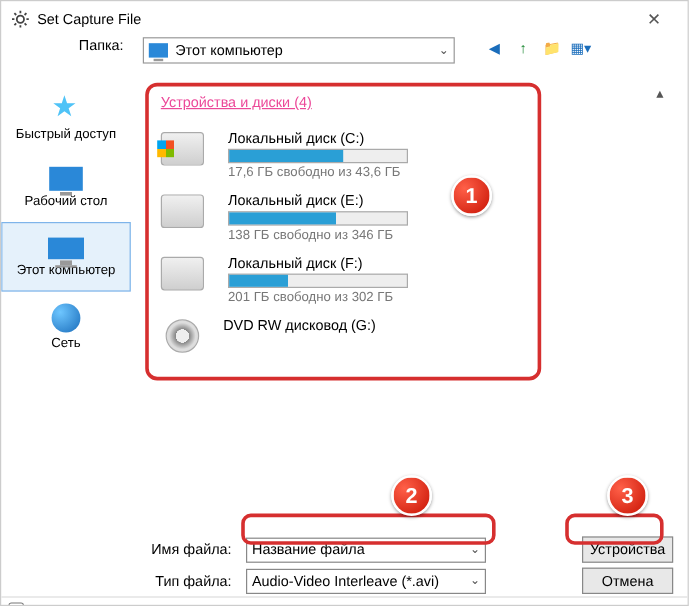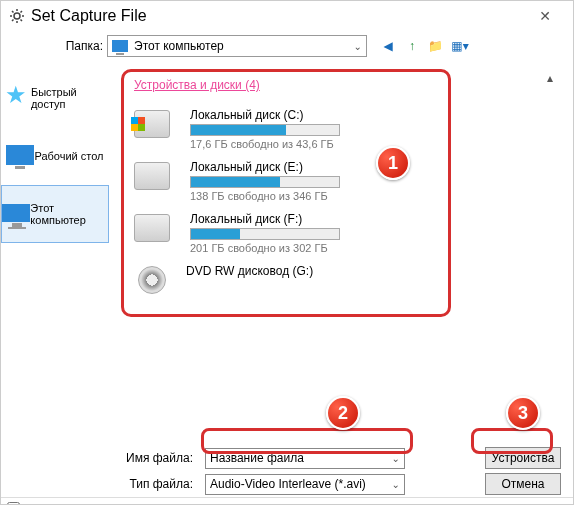--- a/index.html
+++ b/index.html
@@ -1,34 +1,34 @@
 <!DOCTYPE html>
 <html><head>
 <meta charset="utf-8">
 <style>
 * { box-sizing: border-box; margin: 0; padding: 0; font-family: 'Segoe UI', Tahoma, sans-serif; }
 body { width: 574px; height: 505px; background: #fff; border: 1px solid #ccc; font-size: 12px; position: relative; }
 
 .titlebar { height: 30px; display: flex; align-items: center; padding: 0 8px; }
 .titlebar .gear { width: 16px; height: 16px; margin-right: 6px; }
-.titlebar .title { flex: 1; font-size: 16px; }
+.titlebar .title { flex: 1; font-size: 12px; }
 .titlebar .close { width: 40px; text-align: center; font-size: 14px; color: #555; cursor: pointer; }
 
-.toolbar { height: 30px; display: flex; align-items: center; padding: 0 12px; gap: 4px; }
+.toolbar { height: 30px; display: flex; padding: 0 12px; gap: 16px; }
 .toolbar .label { width: 90px; text-align: right; font-size: 12px; }
 .toolbar .folder-select { flex: 1; height: 22px; border: 1px solid #999; display: flex; align-items: center; padding: 0 4px; background: #fff; max-width: 260px; }
 .toolbar .folder-select .pc-icon-sm { width: 16px; height: 12px; background: #2a88d8; margin-right: 6px; position: relative; }
 .toolbar .folder-select .pc-icon-sm::after { content:''; position:absolute; bottom:-3px; left:4px; width:8px; height:2px; background:#999; }
 .toolbar .folder-select .chev { margin-left: auto; font-size: 10px; color: #555; }
 .toolbar .navicons { display: flex; gap: 6px; margin-left: 8px; }
 .toolbar .navicons span { width: 18px; height: 18px; display: inline-flex; align-items: center; justify-content: center; font-size: 12px; }
 
 .body { display: flex; height: 380px; }
 .sidebar { width: 108px; padding: 8px 0; }
-.sidebar .item { height: 58px; display: flex; flex-direction: row; align-items: center; justify-content: center; font-size: 11px; cursor: pointer; }
+.sidebar .item { height: 58px; display: flex; flex-direction: column; align-items: center; justify-content: center; font-size: 11px; cursor: pointer; }
 .sidebar .item.sel { background: #e5f1fb; border: 1px solid #7eb4ea; }
 .sidebar .ico { width: 32px; height: 24px; margin-bottom: 3px; position: relative; }
 .ico.star { background: none; }
 .ico.star::before { content:'★'; color:#4fc3f7; font-size: 24px; position:absolute; left:4px; top:-4px; }
 .ico.desk { background:#2a88d8; width:28px; height:20px; }
 .ico.desk::after { content:''; position:absolute; bottom:-4px; left:9px; width:10px; height:3px; background:#999; }
 .ico.lib { background:#ffb74d; width:26px; height:20px; border-radius:2px 2px 0 0; }
 .ico.lib::before { content:''; position:absolute; top:-4px; left:0; width:12px; height:4px; background:#ffb74d; border-radius:2px 2px 0 0; }
 .ico.pc { background:#2a88d8; width:30px; height:18px; }
 .ico.pc::after { content:''; position:absolute; bottom:-5px; left:10px; width:10px; height:4px; background:#999; }
@@ -103,20 +103,24 @@
         <span>Быстрый доступ</span>
       </div>
     <div class="item">
         <span class="ico desk"></span>
         <span>Рабочий стол</span>
       </div>
     <div class="item sel">
         <span class="ico pc"></span>
         <span>Этот компьютер</span>
       </div>
+    <div class="item">
+        <span class="ico net"></span>
+        <span>Сеть</span>
+      </div>
   </div>
 
   <div class="main">
     <span class="uparrow">▴</span>
     <div class="panel">
       <div class="panel-header">Устройства и диски (4)</div>
 
       <div class="drive">
         <div class="drive-ico win"></div>
         <div class="drive-info">

